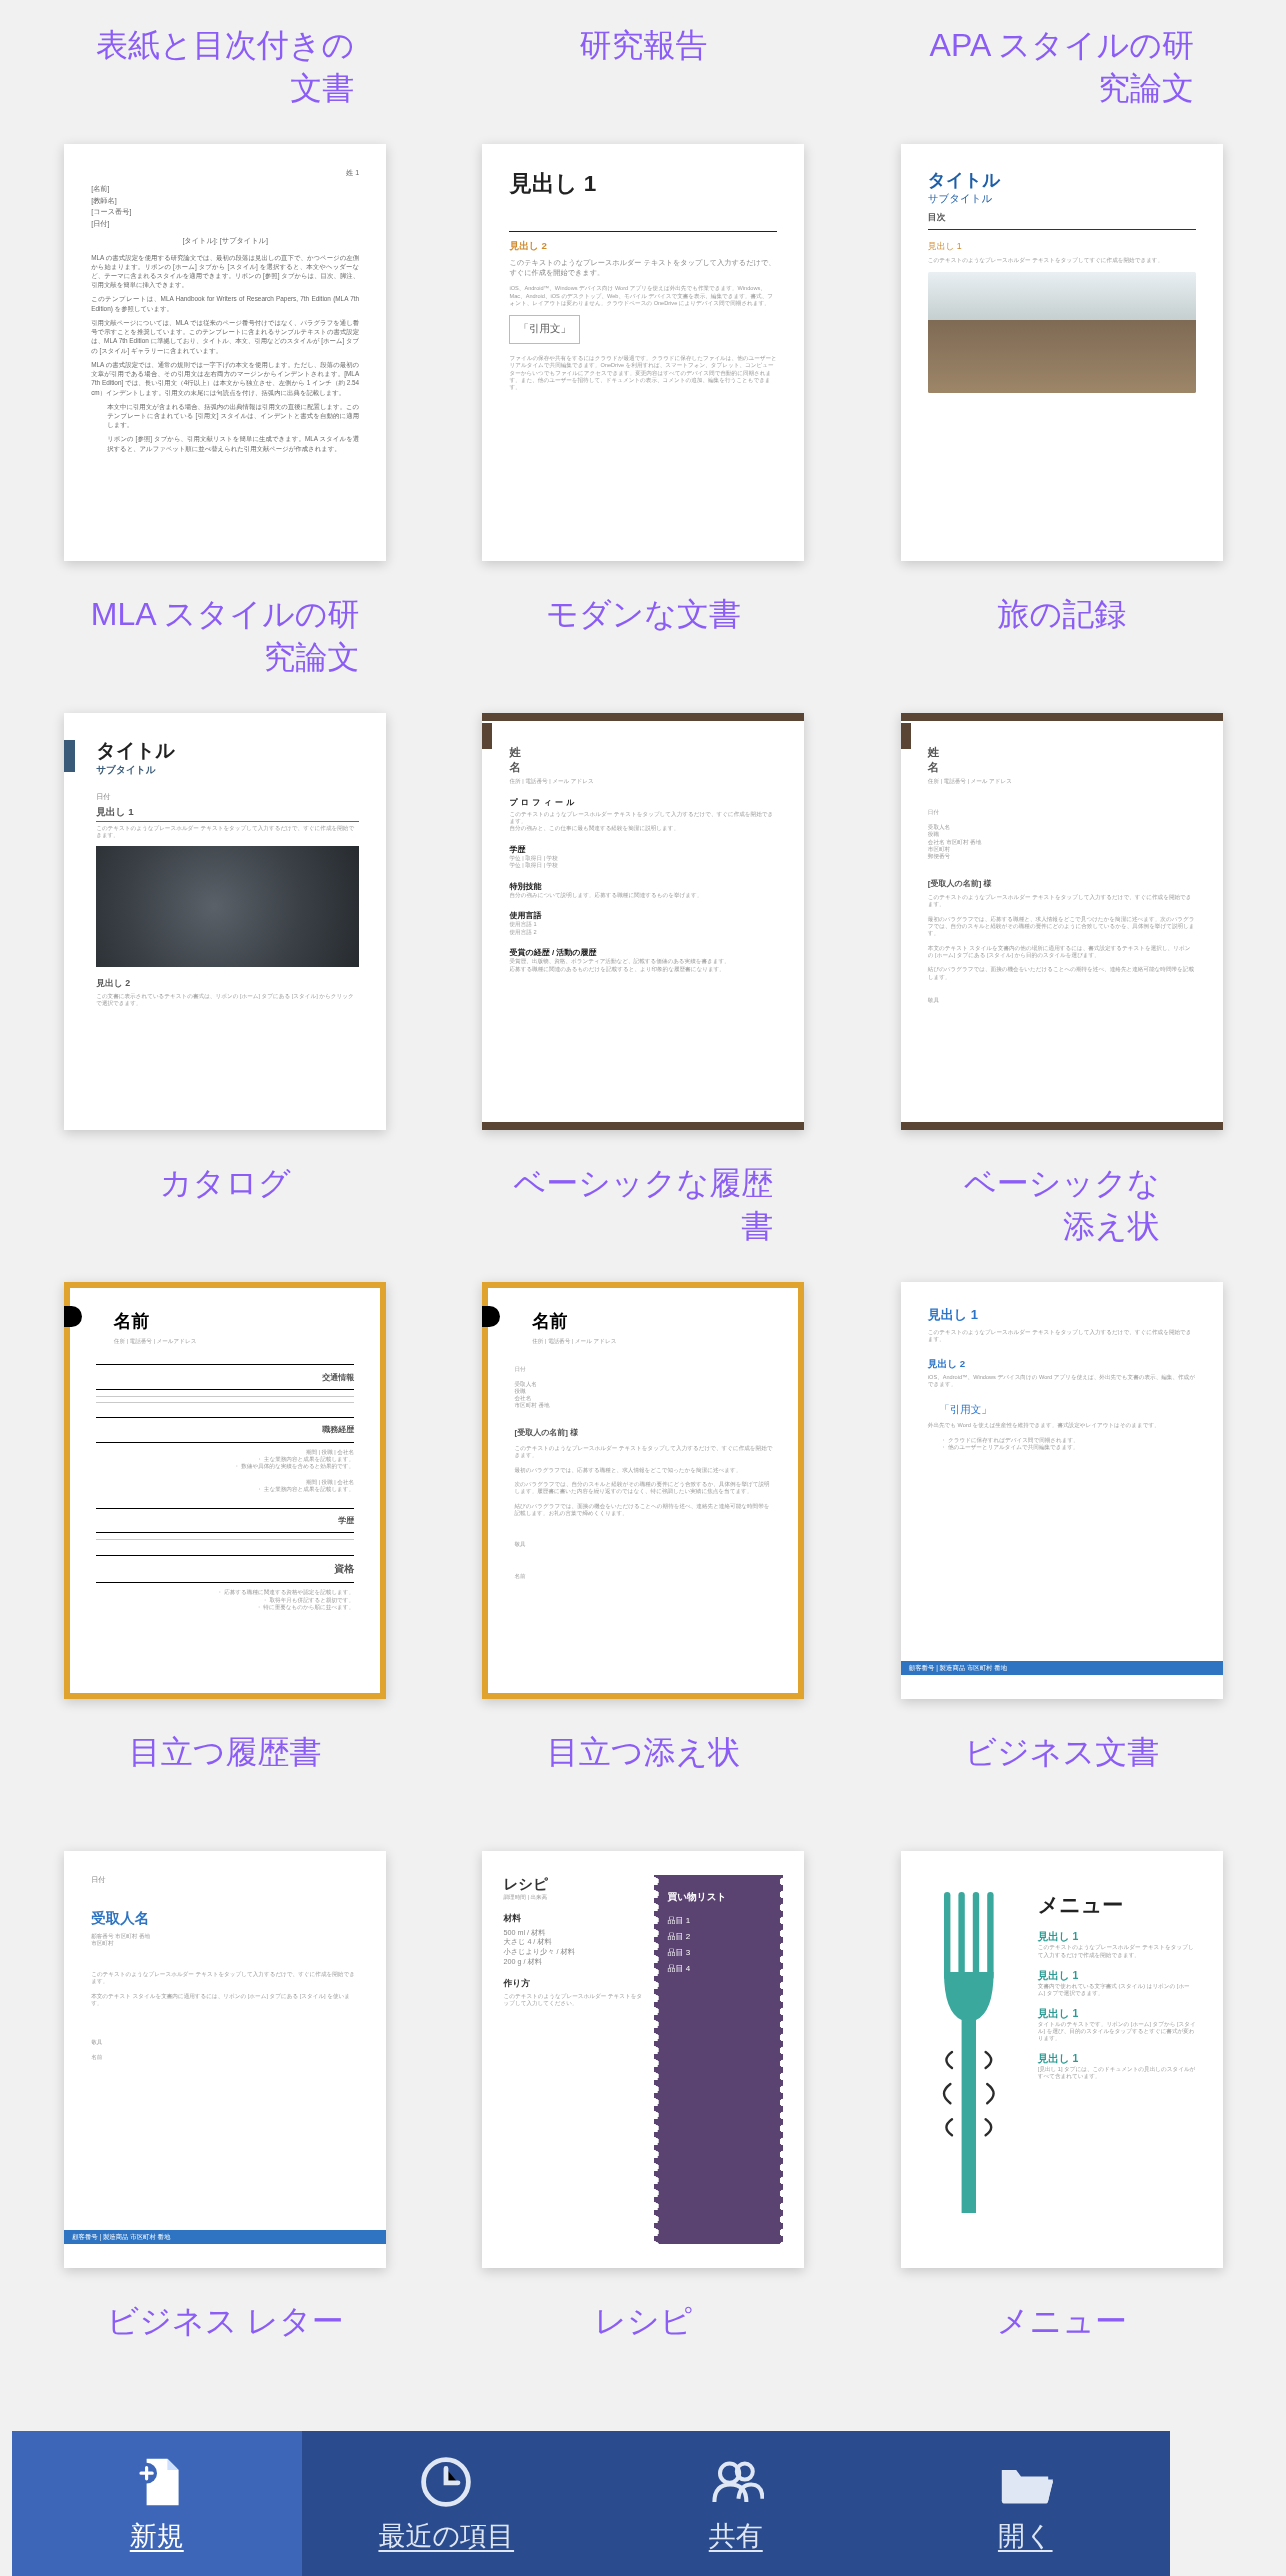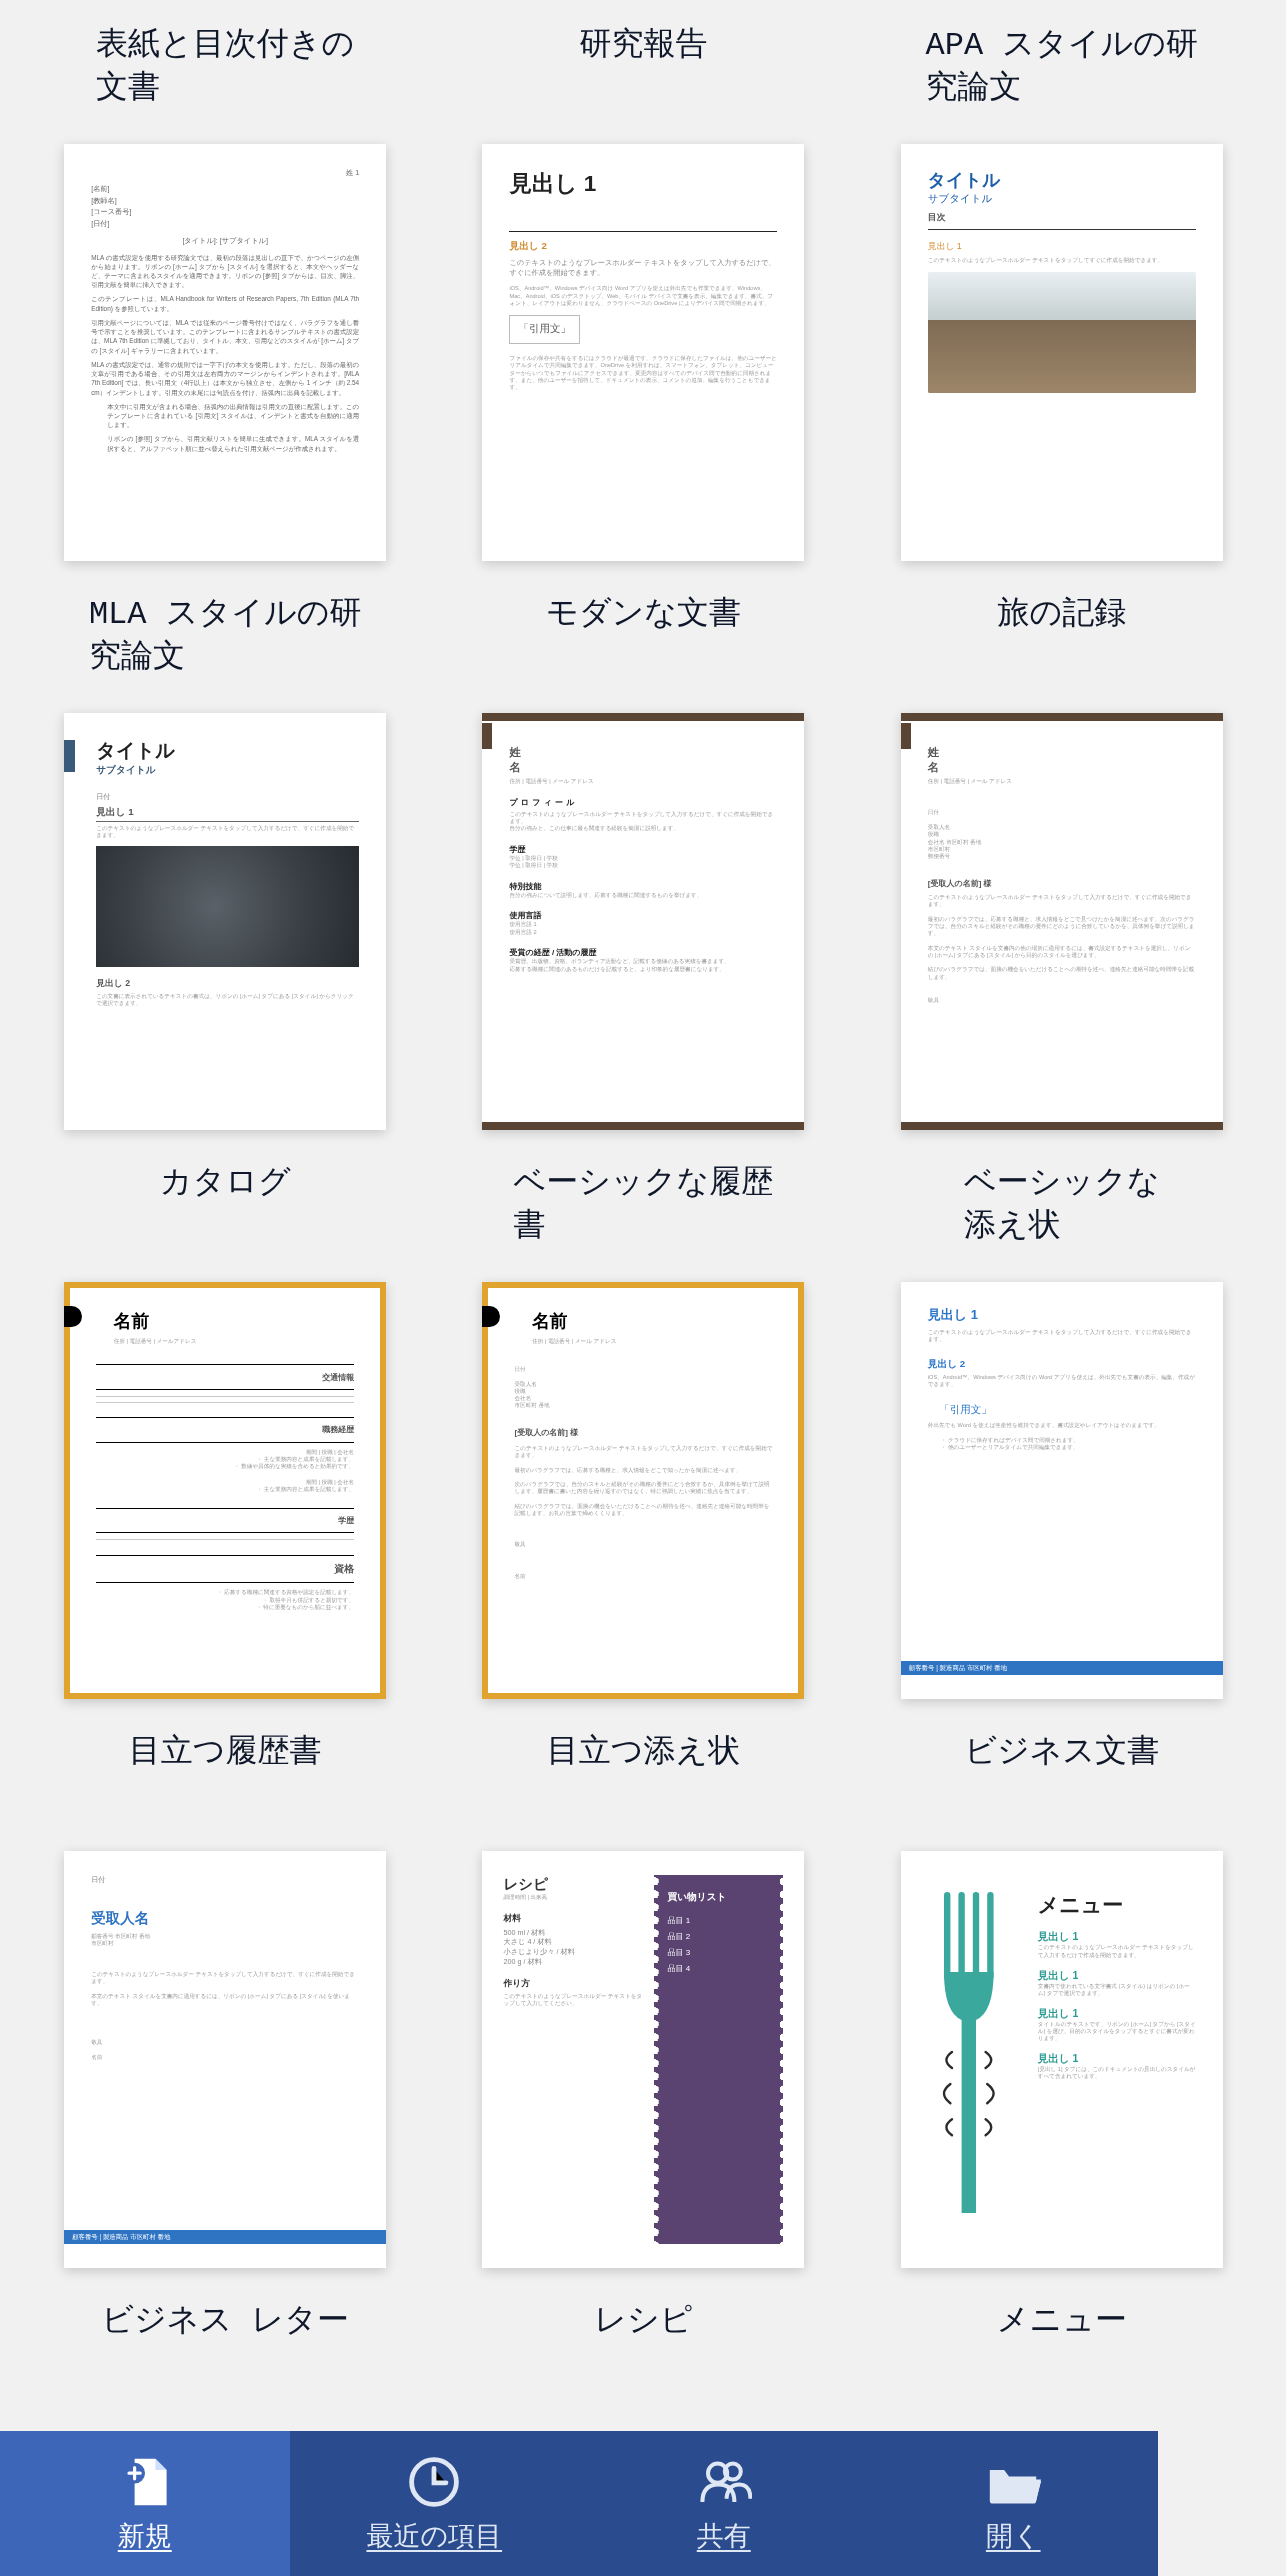--- a/index.html
+++ b/index.html
@@ -1,33 +1,33 @@
 <!DOCTYPE html>
 <html style="font-size:13px"><head>
 <meta charset="utf-8">
 <style>
   * { box-sizing: border-box; margin: 0; padding: 0; }
   html, body { width: 1287px; background: #f1f1f1; font-family: "Hiragino Sans", "Yu Gothic", sans-serif; color: #333; }
   .page { width: 1287px; padding: 24px 48px 161px 48px; }
   .grid { display: grid; grid-template-columns: repeat(3, 1fr); column-gap: 64px; row-gap: 32px; }
-  .title-cell { text-align: left; font-size: 32px; line-height: 1.35; color: #0f172a; min-height: 88px; display:flex; align-items:flex-start; justify-content:center;font-family:Liberation Mono, monospace; }
+  .title-cell { text-align: right; font-size: 32px; line-height: 1.35; color: #8b5cf6; min-height: 88px; display:flex; align-items:flex-start; justify-content:center; }
   .thumb-wrap { display:flex; justify-content:center; }
   .thumb {
     width: 322px; height: 417px; background:#fff;
     box-shadow: 0 3.2px 11.3px rgba(0,0,0,.18);
     position: relative; overflow:hidden;
     font-size: 8px; color:#555;
   }
   .thumb .inner { position:absolute; inset:0; padding: 24px 27px; }
   .tiny { font-size: 7.2px; line-height:1.35; color:#888; }
   .tinier { font-size: 5.6px; line-height:1.3; color:#9a9a9a; }
   .orange { color:#d18a2b; }
   .blue { color:#2a74c9; }
   .bottom-bar {
-    position: fixed; left:0; bottom:0; width:1158px; height:145px;
+    position: fixed; left:12px; bottom:0; width:1158px; height:145px;
     background:#2a4b8d; display:flex;
   }
   .tab {
     flex:1; display:flex; flex-direction:column; align-items:center; justify-content:center;
     color:#dfe7f5; font-size:27px; gap:8px; border-top: 0;
   }
   .tab.active { background:#3d66b8; color:#fff; }
   .tab .label { text-decoration: underline; text-underline-offset: 4.8px; text-decoration-thickness: 2.4px; }
   .icon { width:56px; height:56px; display:flex; align-items:center; justify-content:center; }
   svg { display:block; }

